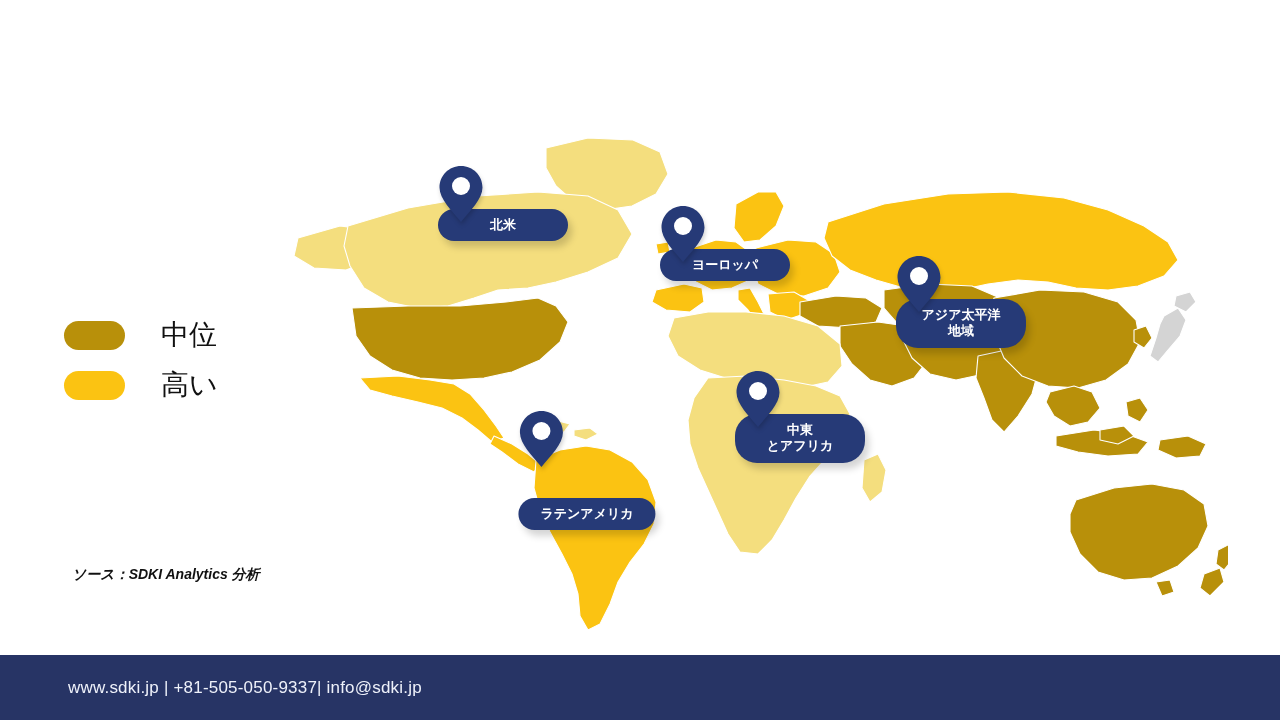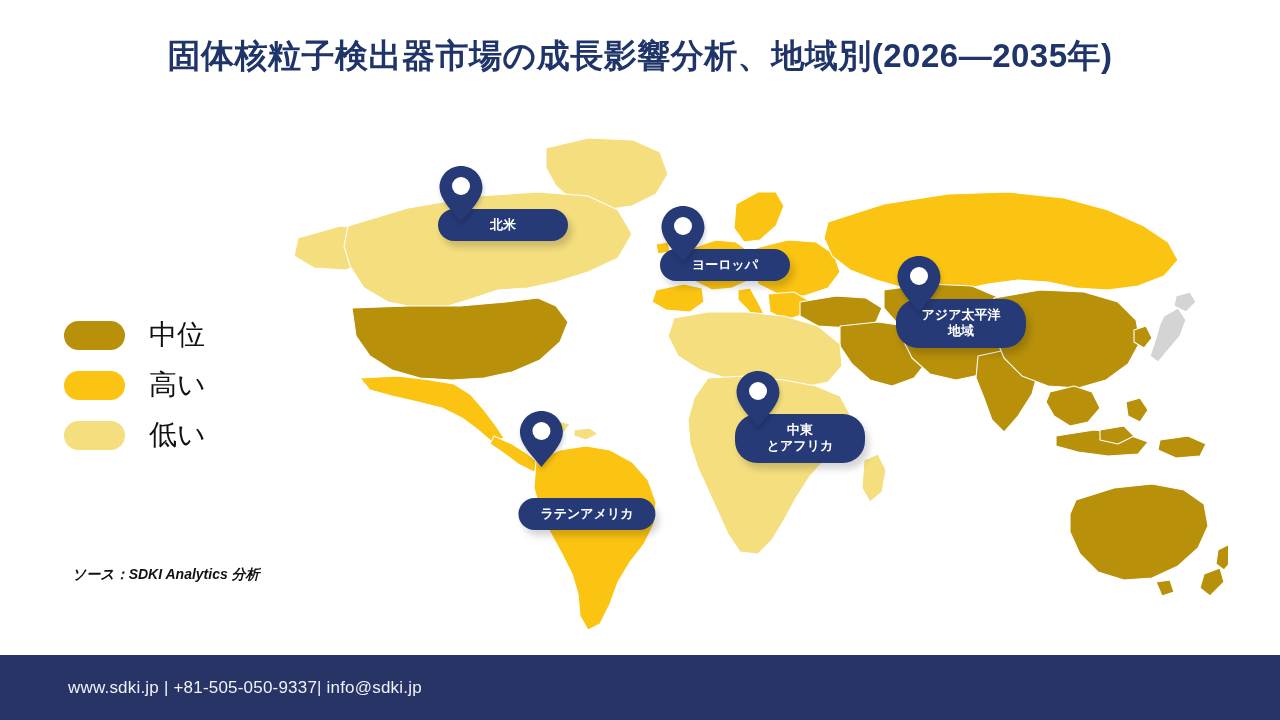--- a/index.html
+++ b/index.html
@@ -38,20 +38,21 @@
   .legend {
     position: absolute;
     left: 64px;
     top: 310px;
     width: 230px;
   }
   .legend-row {
     display: flex;
     align-items: center;
     height: 50px;
+    gap: 12px;
   }
   .legend-swatch {
     width: 61px;
     height: 29px;
     border-radius: 15px;
     flex: 0 0 auto;
   }
   .legend-label {
     margin-left: 24px;
     font-size: 28px;
@@ -146,34 +147,29 @@
   .footer-brand .accent {
     color: #e8a21c;
     font-weight: bold;
   }
 </style>
 </head>
 <body>
 
 <div class="slide">
 
-  <div class="title">固体核粒子検出器市場の成長影響分析、地域別(2026—2035年)</div>
 
   <div class="legend">
     <div class="legend-row">
       <div class="legend-swatch" style="background:#b8900a;"></div>
       <div class="legend-label">中位</div>
     </div>
     <div class="legend-row">
       <div class="legend-swatch" style="background:#fbc312;"></div>
       <div class="legend-label">高い</div>
-    </div>
-    <div class="legend-row">
-      <div class="legend-swatch" style="background:#f4de7e;"></div>
-      <div class="legend-label">低い</div>
     </div>
   </div>
 
   <div class="source-note">ソース：SDKI Analytics 分析</div>
 
   <div class="map-wrap">
     <svg class="map-svg" viewBox="0 0 940 500" preserveAspectRatio="xMidYMid meet">
       <g stroke="#ffffff" stroke-width="1.1" stroke-linejoin="round">
 
         <path fill="#f4de7e" d="M258,18 L300,8 L345,10 L372,22 L380,44 L368,64 L344,76 L316,80 L286,72 L268,56 L258,38 Z"></path>

